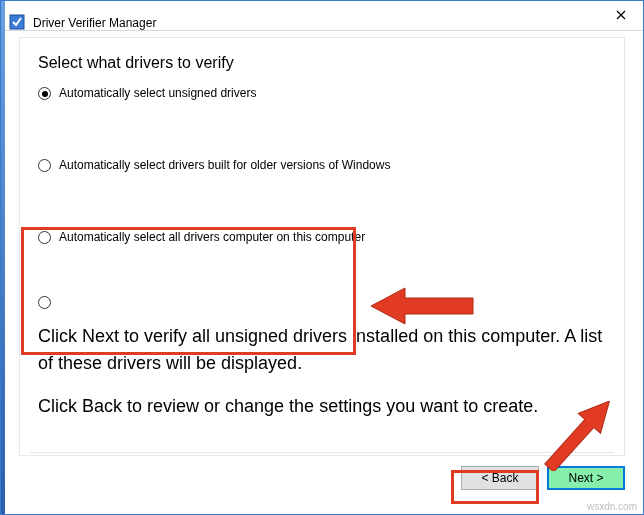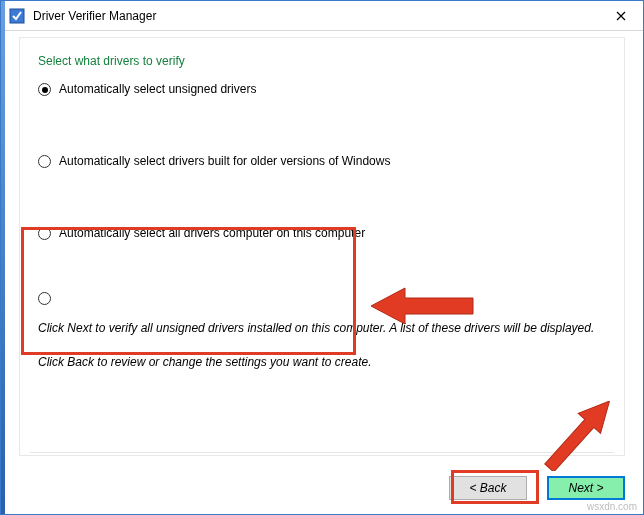--- a/index.html
+++ b/index.html
@@ -15,21 +15,21 @@
     }
     .left-stripe {
       position: absolute;
       left: 0; top: 0; bottom: 0;
       width: 4px;
       background: linear-gradient(#6aa0e0, #2a5fb0);
     }
     .titlebar {
       height: 30px;
       display: flex;
-      align-items: center;
+      align-items: flex-end;
       border-bottom: 1px solid #d8d8d8;
       padding-left: 8px;
       background: #fff;
     }
     .titlebar .app-icon {
       width: 16px; height: 16px;
       margin-right: 8px;
       display: inline-flex; align-items: center; justify-content: center;
     }
     .titlebar .title { font-size: 12px; color: #000; }
@@ -41,21 +41,21 @@
     }
     .content {
       position: absolute;
       left: 18px; right: 18px; top: 36px; bottom: 58px;
       border: 1px solid #e8e8e8;
       background: #fff;
     }
     .inner {
       padding: 16px 18px 10px 18px;
     }
-    .prompt { font-size: 12px; color: #15803d; margin-bottom: 14px; }
+    .prompt { font-size: 16px; color: #000000; margin-bottom: 14px; }
     .radio-row {
       display: flex; align-items: flex-end;
       font-size: 12px; color: #000;
       margin-bottom: 0;
     }
     .radio {
       width: 13px; height: 13px; border: 1px solid #333; border-radius: 50%;
       margin-right: 8px; position: relative; background: #fff;
       flex-shrink: 0;
     }
@@ -64,35 +64,34 @@
       width: 6px; height: 6px; border-radius: 50%; background: #000;
     }
     .spacer-lg { height: 58px; }
     .spacer-md { height: 40px; }
     .highlight-box {
       position: absolute;
       border: 3px solid #e03b24;
       pointer-events: none;
     }
     .hint {
-      font-size: 12px; color: #000; line-height: 1.5;
+      font-size: 18px; color: #000; line-height: 1.5;
       margin-top: 14px;
-      font-style: italic;
     }
     .hint p + p { margin-top: 16px; }
     .divider {
       position: absolute;
       left: 10px; right: 10px; bottom: 2px;
       height: 1px; background: #e5e5e5;
     }
     .button-bar {
       position: absolute;
       left: 18px; right: 18px; bottom: 14px;
       height: 34px;
-      display: flex; justify-content: flex-end; align-items: flex-end; gap: 20px; font-style: italic;
+      display: flex; justify-content: flex-end; align-items: flex-start; gap: 8px;
     }
     .btn {
       min-width: 78px; height: 24px;
       border: 1px solid #adadad;
       background: #e1e1e1;
       font-size: 12px; color: #000;
       display: flex; align-items: center; justify-content: center;
       padding: 0 10px;
       cursor: pointer;
     }

